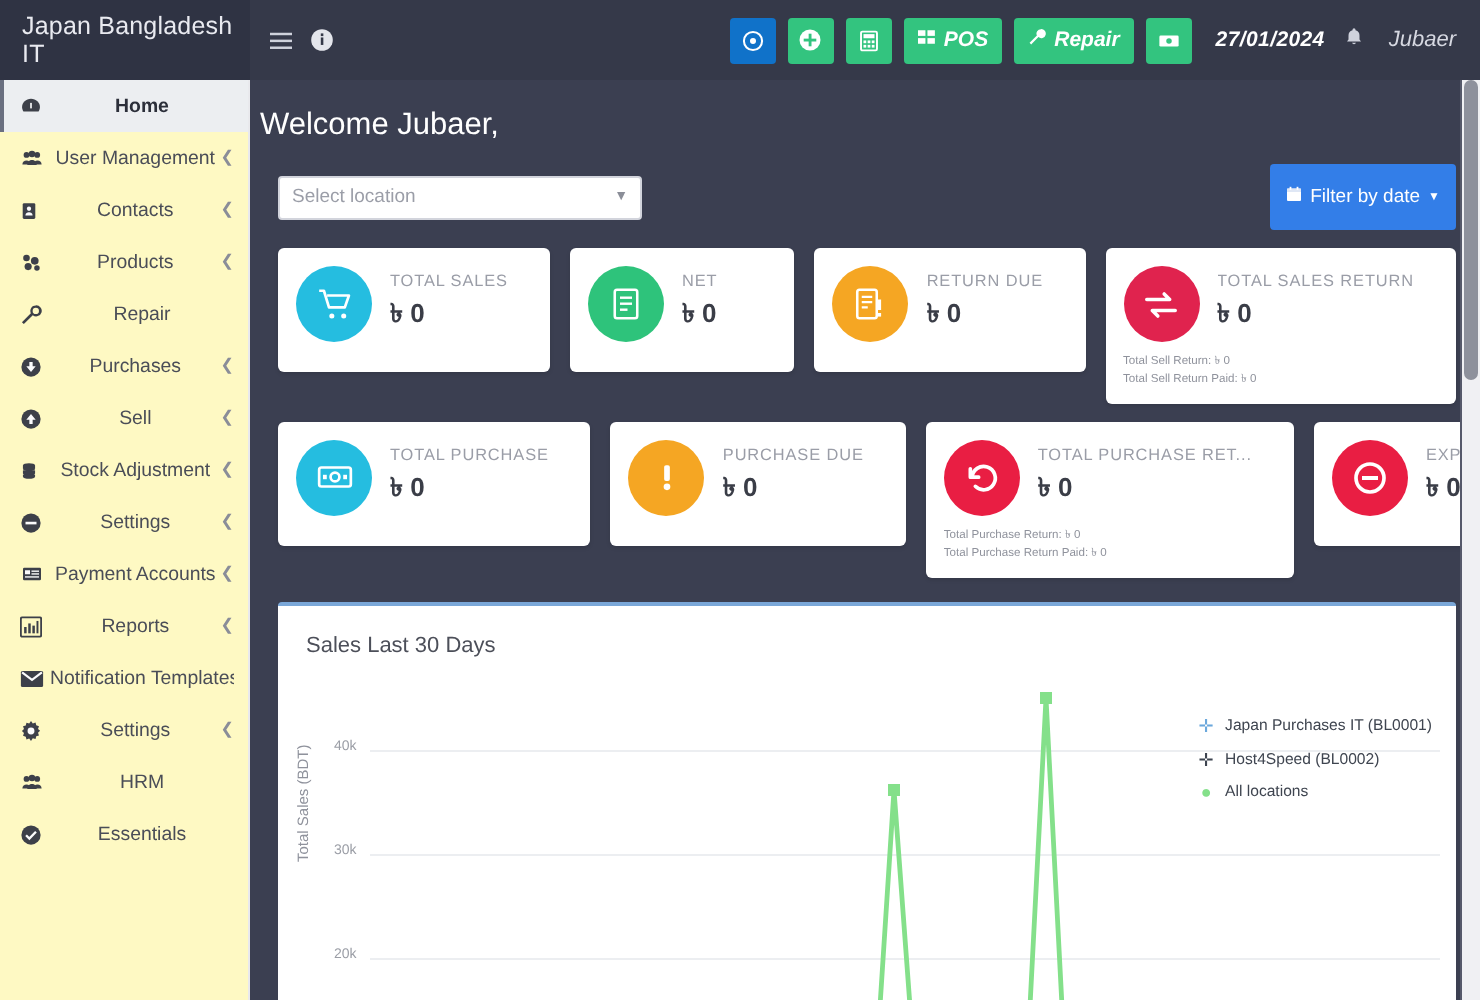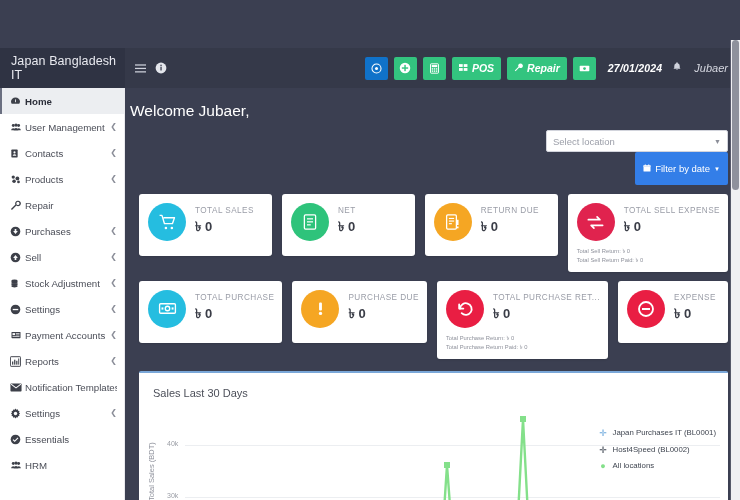--- a/index.html
+++ b/index.html
@@ -4,21 +4,21 @@
 <style>
   * { box-sizing: border-box; margin: 0; padding: 0; }
   html, body {
     width: 740px; height: 500px; overflow: hidden;
     font-family: "Liberation Sans", sans-serif;
     background: #3b3f51;
   }
   #app { position: relative; width: 740px; height: 500px; display: flex; flex-direction: column; }
 
   
-  .topnav { height: 40px; display: flex; align-items: stretch; background: #353949; flex: 0 0 40px; margin-top: 48px; }
+  .topnav { height: 40px; display: flex; align-items: stretch; background: #353949; flex: 0 0 40px; }
   .brand {
     width: 125px; background: #2f3343; color: #e9eaf0;
     font-size: 12.5px; display: flex; align-items: center; padding-left: 11px; letter-spacing: .1px;
   }
   .navbar-rest { flex: 1; display: flex; align-items: center; padding: 0 8px 0 10px; }
   .nav-toggle-group { display: flex; align-items: center; gap: 9px; }
   .nav-ic { color: #cfd2dc; cursor: pointer; display: flex; align-items: center; }
   .nav-spacer { flex: 1; }
   .nav-right { display: flex; align-items: center; gap: 6px; font-style: italic; }
   .sqbtn {
@@ -31,51 +31,51 @@
     padding: 0 7px; color: #fff; font-size: 10.5px; font-weight: bold; cursor: pointer;
   }
   .nav-date { color: #fff; font-size: 10.5px; font-weight: bold; margin: 0 4px 0 6px; letter-spacing: .2px; }
   .bell { color: #cfd2dc; font-size: 12px; margin-right: 6px; cursor: pointer; }
   .nav-user { color: #d6d8e1; font-size: 11px; cursor: pointer; padding-right: 4px; }
 
   
   .body-wrap { flex: 1; display: flex; min-height: 0; }
 
   
-  .sidebar { width: 125px; background: #ffffff; flex: 0 0 125px; overflow: hidden; border-right: 1px solid #e9e9ed; }
+  .sidebar { width: 125px; background: #fef9c3; flex: 0 0 125px; overflow: hidden; border-right: 1px solid #e9e9ed; text-align: center; }
   .side-item {
     display: flex; align-items: center; height: 26px; padding: 0 7px 0 10px;
     font-size: 9.7px; color: #4a4d57; cursor: pointer; position: relative;
   }
   .side-item.active { background: #eceef1; color: #2c2f3a; font-weight: bold; }
   .side-item.active:before { content: ""; position: absolute; left: 0; top: 0; bottom: 0; width: 2px; background: #6a6f80; }
   .side-ic { width: 15px; flex: 0 0 15px; display: flex; align-items: center; color: #3d4049; }
   .side-label { flex: 1; white-space: nowrap; overflow: hidden; }
   .side-caret { font-size: 8px; color: #8a8d98; line-height: 1; }
 
   
   .content { flex: 1; background: #3b3f51; overflow: hidden; position: relative; }
   .welcome { color: #fff; font-size: 15.5px; padding: 14px 0 0 5px; font-weight: normal; }
-  .filterrow { display: flex; align-items: flex-end; padding: 10px 12px 0 14px; flex-direction: column; }
+  .filterrow { display: flex; align-items: center; padding: 10px 12px 0 14px; }
   .loc-select {
     width: 182px; height: 22px; background: #fff; border: 1px solid #d2d4dc; border-radius: 2px;
     display: flex; align-items: center; padding: 0 6px; font-size: 9.5px; color: #9b9ea8;
   }
   .loc-select .caret { margin-left: auto; font-size: 7px; color: #8b8e98; }
   .filterspace { flex: 1; }
   .filter-btn {
     background: #337ee8; color: #fff; border-radius: 2px; height: 33px; display: flex;
     align-items: center; gap: 4px; padding: 0 8px; font-size: 9.5px; cursor: pointer;
   }
 
   
   .cards-row { display: flex; gap: 10px; padding: 9px 12px 0 14px; align-items: flex-start; }
   .card {
     flex: 1; background: #fff; border-radius: 3px; min-height: 62px;
-    box-shadow: 0 1px 2px rgba(0,0,0,.12); padding: 9px 8px 7px 9px;
+    box-shadow: 0 1px 2px rgba(0,0,0,.12); padding: 9px 21px 7px 9px;
   }
   .card-main { display: flex; align-items: center; gap: 9px; }
   .circ { width: 38px; height: 38px; border-radius: 50%; flex: 0 0 38px; display: flex; align-items: center; justify-content: center; color: #fff; }
   .card-txt { min-width: 0; }
   .card-title { font-size: 8.2px; color: #9a9da7; letter-spacing: .45px; white-space: nowrap; overflow: hidden; text-overflow: ellipsis; }
   .card-val { font-size: 13px; color: #3a3d47; font-weight: bold; margin-top: 2px; }
   .sub-lines { margin-top: 6px; }
   .sub-line { font-size: 5.8px; color: #8f929c; line-height: 1.55; white-space: nowrap; }
 
   
@@ -342,38 +342,38 @@
               <path d="M8 .8l1.3 1.7 2-.6.5 2 2 .6-.7 2 1.5 1.4-1.5 1.4.7 2-2 .6-.5 2-2-.6L8 15.2 6.7 13.5l-2 .6-.5-2-2-.6.7-2L1.4 8l1.5-1.4-.7-2 2-.6.5-2 2 .6z" fill="currentColor"></path>
               <circle cx="8" cy="8" r="2.5" fill="#fbfbfc"></circle>
             </svg>
         </span>
         <span class="side-label">Settings</span>
         <span class="side-caret">❮</span>
       </div>
 
       <div class="side-item">
         <span class="side-ic">
-          <svg width="11" height="11" viewBox="0 0 16 16">
-              <circle cx="8" cy="8" r="7" fill="currentColor"></circle>
-              <path d="M4.4 8.2 6.8 10.6 11.6 5.6" fill="none" stroke="#fbfbfc" stroke-width="1.7"></path>
-            </svg>
-        </span>
-        <span class="side-label">Essentials</span>
-      </div>
-
-      <div class="side-item">
-        <span class="side-ic">
           <svg width="12" height="11" viewBox="0 0 16 16">
               <circle cx="4" cy="5" r="2.1" fill="currentColor"></circle>
               <circle cx="11.8" cy="5" r="2.1" fill="currentColor"></circle>
               <circle cx="8" cy="4.4" r="2.4" fill="currentColor"></circle>
               <path d="M1 12c0-2 1.4-3 3-3s3 1 3 3zM9 12c0-2 1.4-3 3-3s3 1 3 3zM4.6 12.4c0-2.3 1.6-3.6 3.4-3.6s3.4 1.3 3.4 3.6z" fill="currentColor"></path>
             </svg>
         </span>
         <span class="side-label">HRM</span>
+      </div>
+
+      <div class="side-item">
+        <span class="side-ic">
+          <svg width="11" height="11" viewBox="0 0 16 16">
+              <circle cx="8" cy="8" r="7" fill="currentColor"></circle>
+              <path d="M4.4 8.2 6.8 10.6 11.6 5.6" fill="none" stroke="#fbfbfc" stroke-width="1.7"></path>
+            </svg>
+        </span>
+        <span class="side-label">Essentials</span>
       </div>
     </div>
 
     <div class="content">
 
       <div class="welcome">Welcome Jubaer,</div>
 
       <div class="filterrow">
         <div class="loc-select">
           <span>Select location</span>
@@ -449,21 +449,21 @@
         </div>
 
         <div class="card">
           <div class="card-main">
             <div class="circ" style="background:#e0234e">
               <svg width="19" height="19" viewBox="0 0 24 24">
                   <path d="M3 8.5h14.5L14 5M21 15.5H6.5L10 19" fill="none" stroke="#fff" stroke-width="2.2" stroke-linecap="round" stroke-linejoin="round"></path>
                 </svg>
             </div>
             <div class="card-txt">
-              <div class="card-title">TOTAL SELL EXPENSE</div>
+              <div class="card-title">TOTAL SALES RETURN</div>
               <div class="card-val">৳ 0</div>
             </div>
           </div>
           <div class="sub-lines">
             <div class="sub-line">Total Sell Return: ৳ 0</div>
             <div class="sub-line">Total Sell Return Paid: ৳ 0</div>
           </div>
         </div>
       </div>
 

